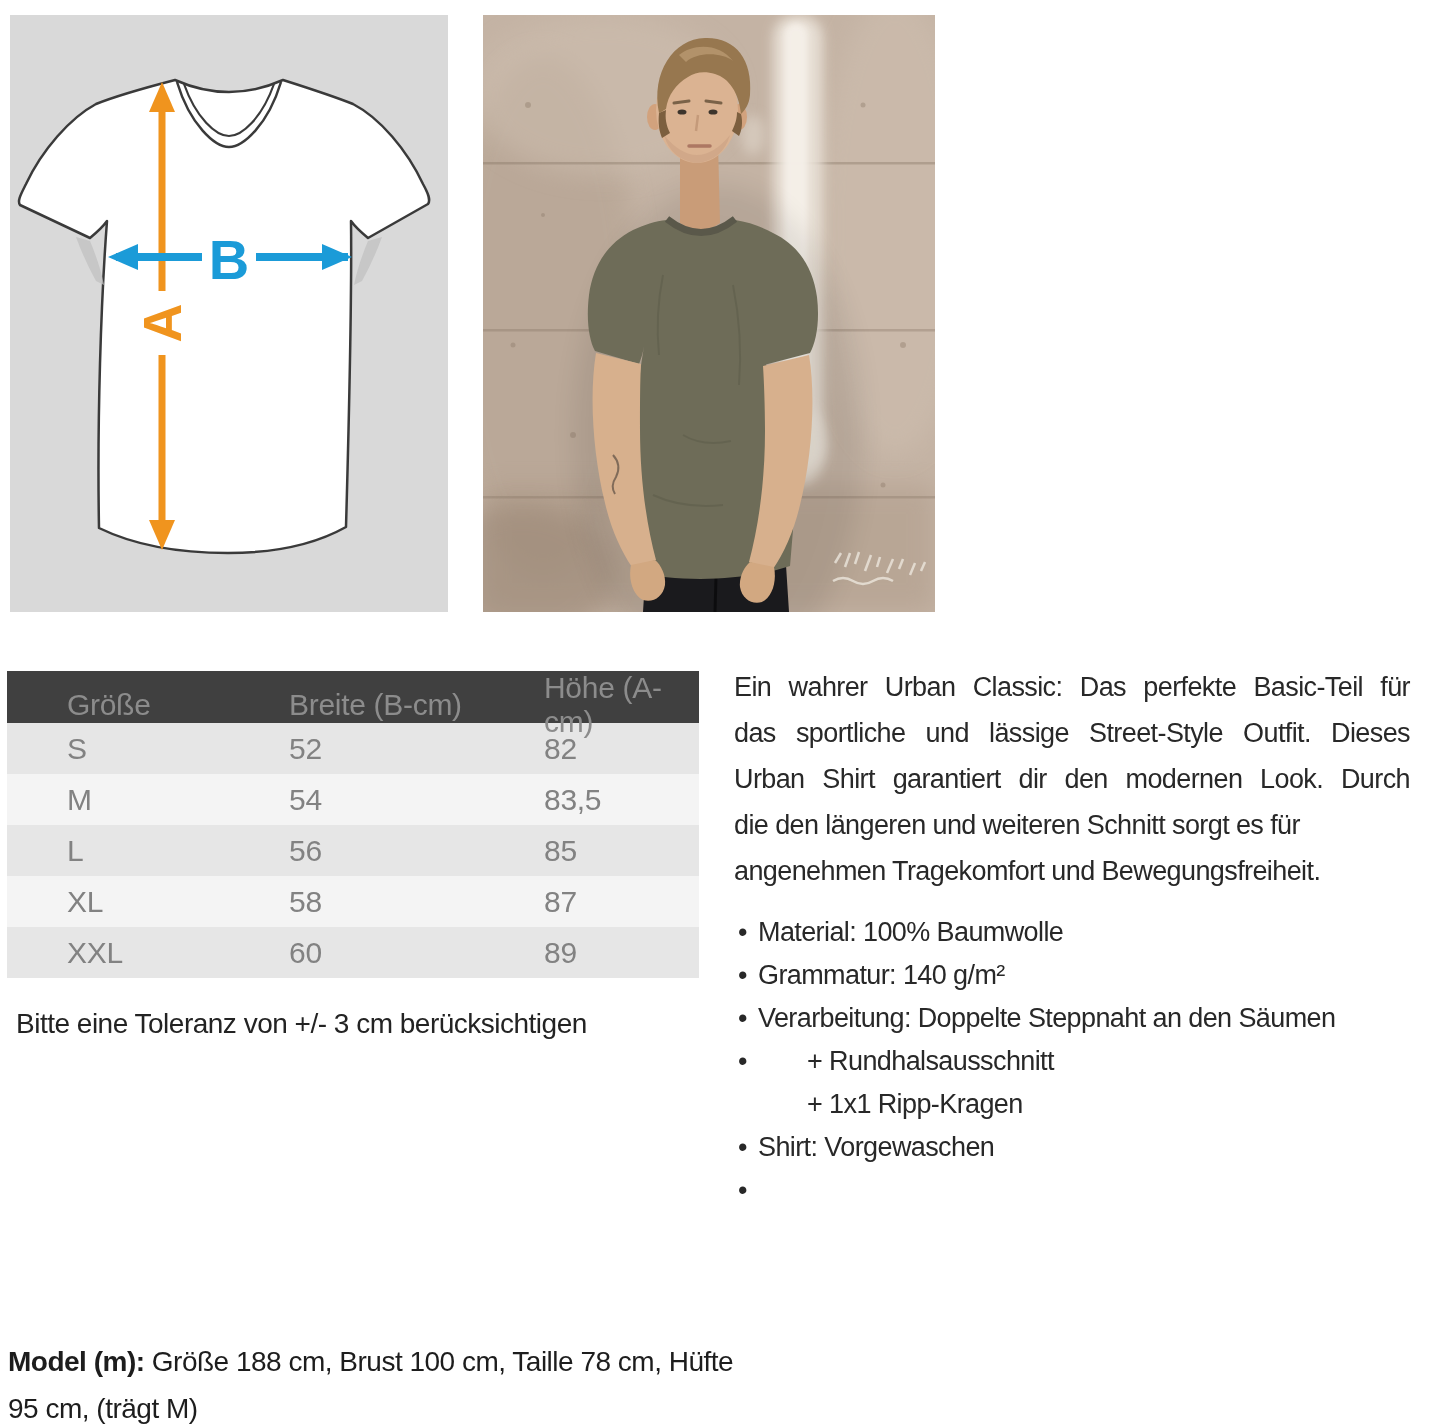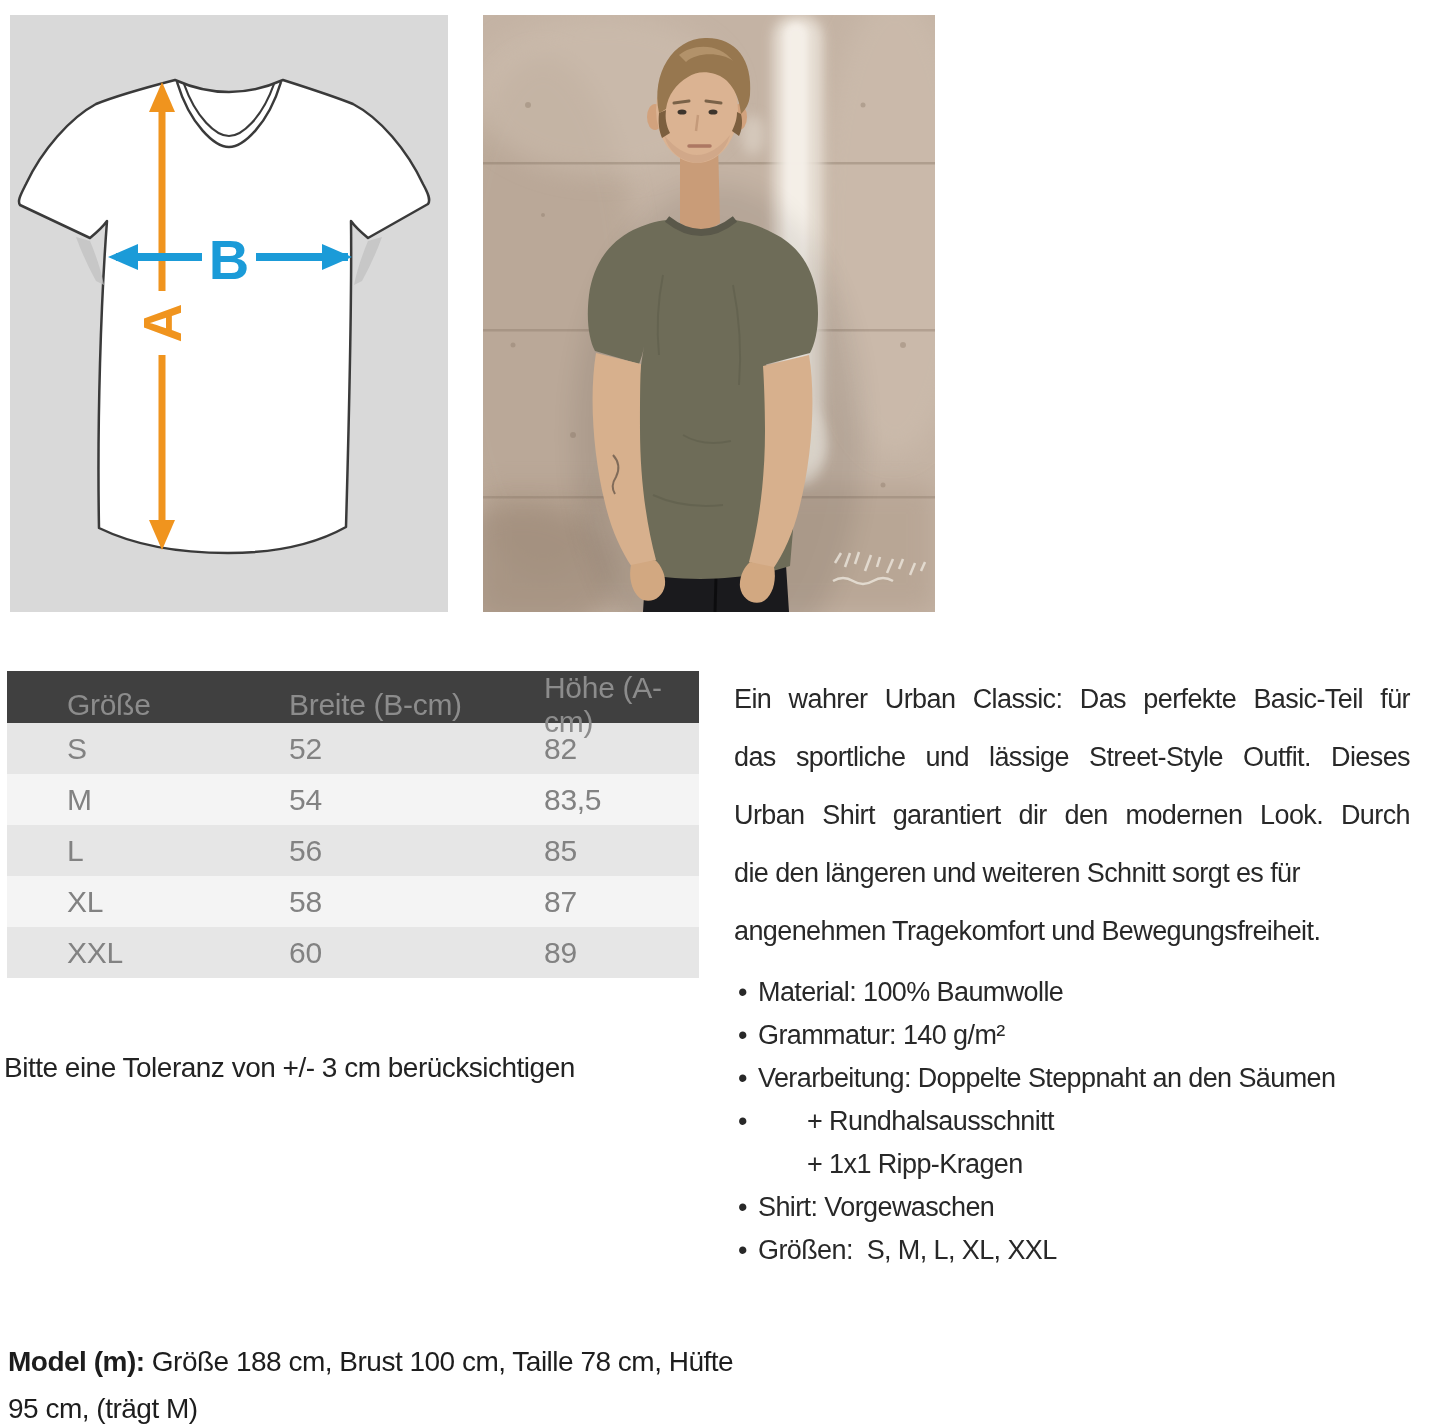--- a/index.html
+++ b/index.html
@@ -16,28 +16,28 @@
   .size-table{position:absolute;left:7px;top:671px;width:692px;font-size:30px;letter-spacing:-0.3px;}
   .t-row{display:grid;grid-template-columns:248px 255px 189px;align-items:center;height:51px;}
   .t-row.header{height:52px;background:#404040;color:#8c8c8c;}
   .t-row.dark{background:#e6e6e6;}
   .t-row.light{background:#f4f4f4;}
   .t-row .c1{padding-left:60px;}
   .t-row .c2,.t-row .c3{padding-left:2px;margin-left:32px;}
   .t-row:not(.header){color:#828282;}
 
   
-  .tolerance{position:absolute;left:4px;top:1008px;font-size:28px;letter-spacing:-0.5px;color:#232323;margin-top:44px;}
+  .tolerance{position:absolute;left:16px;top:1008px;font-size:28px;letter-spacing:-0.5px;color:#232323;}
   .model-info{position:absolute;left:8px;top:1338px;width:730px;font-size:28px;letter-spacing:-0.5px;
               line-height:47px;color:#1d1d1d;}
   .model-info b{font-weight:bold;}
 
   
   .right-col{position:absolute;left:734px;top:664px;width:676px;}
-  .desc-line{font-size:27px;letter-spacing:-0.6px;line-height:46px;white-space:nowrap;color:#282828;margin-top:12px;}
+  .desc-line{font-size:27px;letter-spacing:-0.6px;line-height:46px;white-space:nowrap;color:#282828;}
   .desc-line.just{white-space:normal;text-align:justify;text-align-last:justify;}
   .features{margin-top:17px;}
   .li{position:relative;font-size:27px;letter-spacing:-0.6px;line-height:43px;
       padding-left:24px;color:#282828;}
   .li .dot{position:absolute;left:4px;top:0;color:#282828;}
   .li .li-text{white-space:pre-wrap;}
   .li.sub{padding-left:73px;}
 </style>
 </head>
 <body>
@@ -279,20 +279,19 @@
       </div>
       <div class="li sub">
         <span class="li-text">+ 1x1 Ripp-Kragen</span>
       </div>
       <div class="li">
         <span class="dot">•</span>
         <span class="li-text">Shirt: Vorgewaschen</span>
       </div>
       <div class="li">
         <span class="dot">•</span>
-        <span class="li-text">Größen:  S, M, L, XL, XXL</span>
       </div>
     </div>
   </div>
 
   <div class="model-info"><b>Model (m):</b><span> Größe 188 cm, Brust 100 cm, Taille 78 cm, Hüfte 95 cm, (trägt M)</span></div>
 
 </div>
 
 </body></html>

